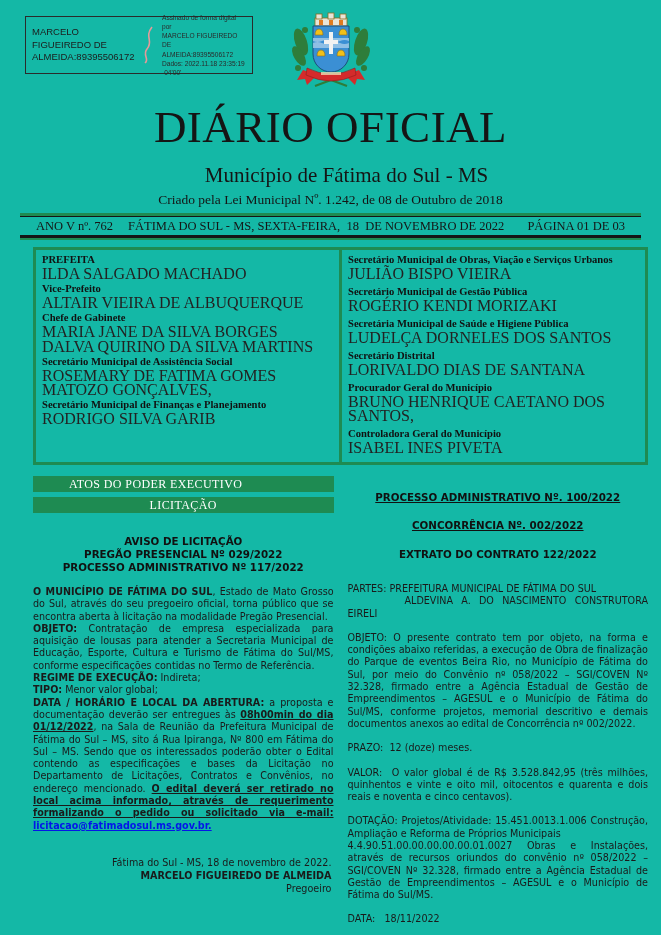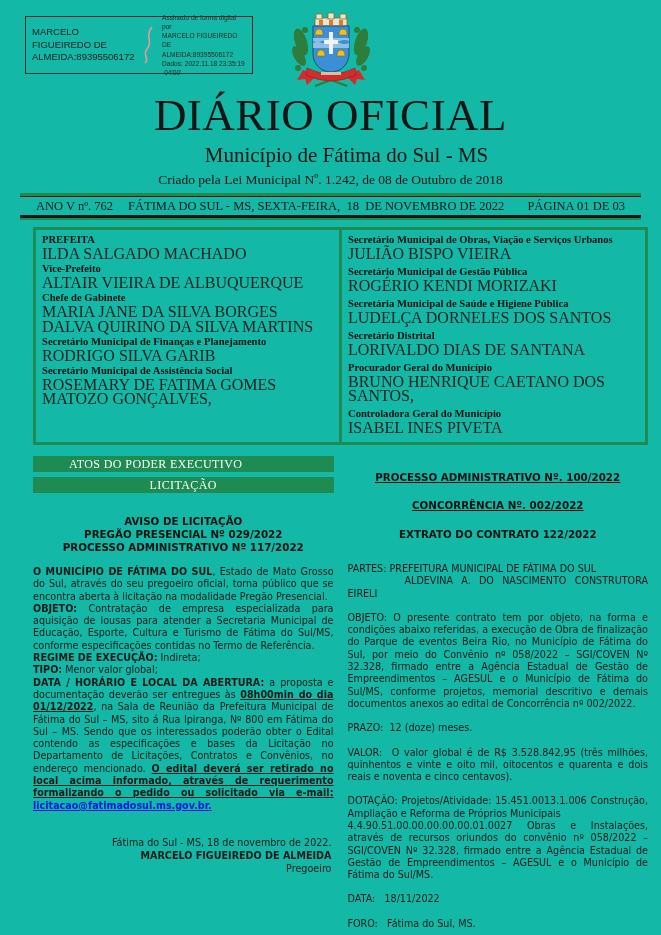--- a/index.html
+++ b/index.html
@@ -12,21 +12,21 @@
            padding:2px 6px;box-sizing:border-box;font-family:"Liberation Sans",sans-serif;}
   .sig-name{font-size:9.5px;line-height:1.35;color:#1c1c1c;flex:0 0 auto;width:108px;}
   .sig-flourish{flex:0 0 auto;margin-left:-6px;}
   .sig-details{font-size:6.6px;line-height:1.4;color:#2a2a2a;flex:1;}
 
   
   .crest{position:absolute;left:289px;top:12px;width:84px;height:80px;}
 
   
   .masthead{padding-top:92px;text-align:center;}
-  .m-title{font-size:45px;line-height:1.04;font-weight:400;letter-spacing:.5px;color:#151515;margin:0;}
+  .m-title{font-size:45px;line-height:1.04;font-weight:400;letter-spacing:.5px;color:#151515;margin:12px;}
   .m-sub{font-size:21px;line-height:1.15;margin:4px 0 0;color:#151515;padding-left:32px;}
   .m-law{font-size:13.5px;margin:5px 0 0;color:#151515;}
 
   
   .rule-top{margin:5px 20px 0;height:3px;background:var(--accent_green,#1E8B52);border-bottom:1px solid #151515;}
   .dateline{margin:0 20px;padding:2px 16px 1px;display:flex;align-items:baseline;
             font-size:12.5px;color:#151515;}
   .dl-edition{flex:0 0 auto;}
   .dl-date{flex:1 1 auto;margin-left:15px;}
   .dl-page{flex:0 0 auto;}
@@ -163,27 +163,27 @@
         <div class="off-entry">
           <div class="off-title">Chefe de Gabinete</div>
           <div class="off-name">MARIA JANE DA SILVA BORGES</div>
         </div>
 
         <div class="off-entry">
           <div class="off-name">DALVA QUIRINO DA SILVA MARTINS</div>
         </div>
 
         <div class="off-entry">
+          <div class="off-title">Secretário Municipal de Assistência Social</div>
+          <div class="off-name">ROSEMARY DE FATIMA GOMES MATOZO GONÇALVES,</div>
+        </div>
+
+        <div class="off-entry">
           <div class="off-title">Secretário Municipal de Finanças e Planejamento</div>
           <div class="off-name">RODRIGO SILVA GARIB</div>
-        </div>
-
-        <div class="off-entry">
-          <div class="off-title">Secretário Municipal de Assistência Social</div>
-          <div class="off-name">ROSEMARY DE FATIMA GOMES MATOZO GONÇALVES,</div>
         </div>
       </div>
     <div class="off-col right">
 
         <div class="off-entry">
           <div class="off-title">Secretário Municipal de Obras, Viação e Serviços Urbanos</div>
           <div class="off-name">JULIÃO BISPO VIEIRA</div>
         </div>
 
         <div class="off-entry">

